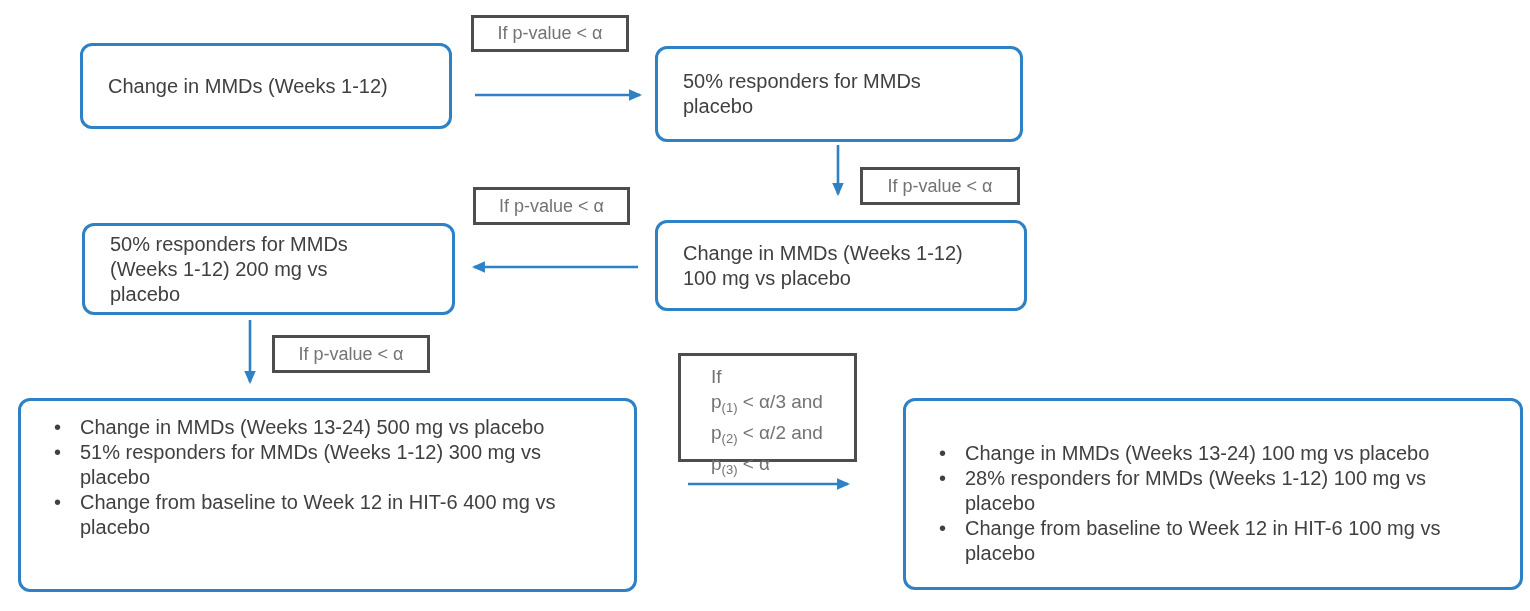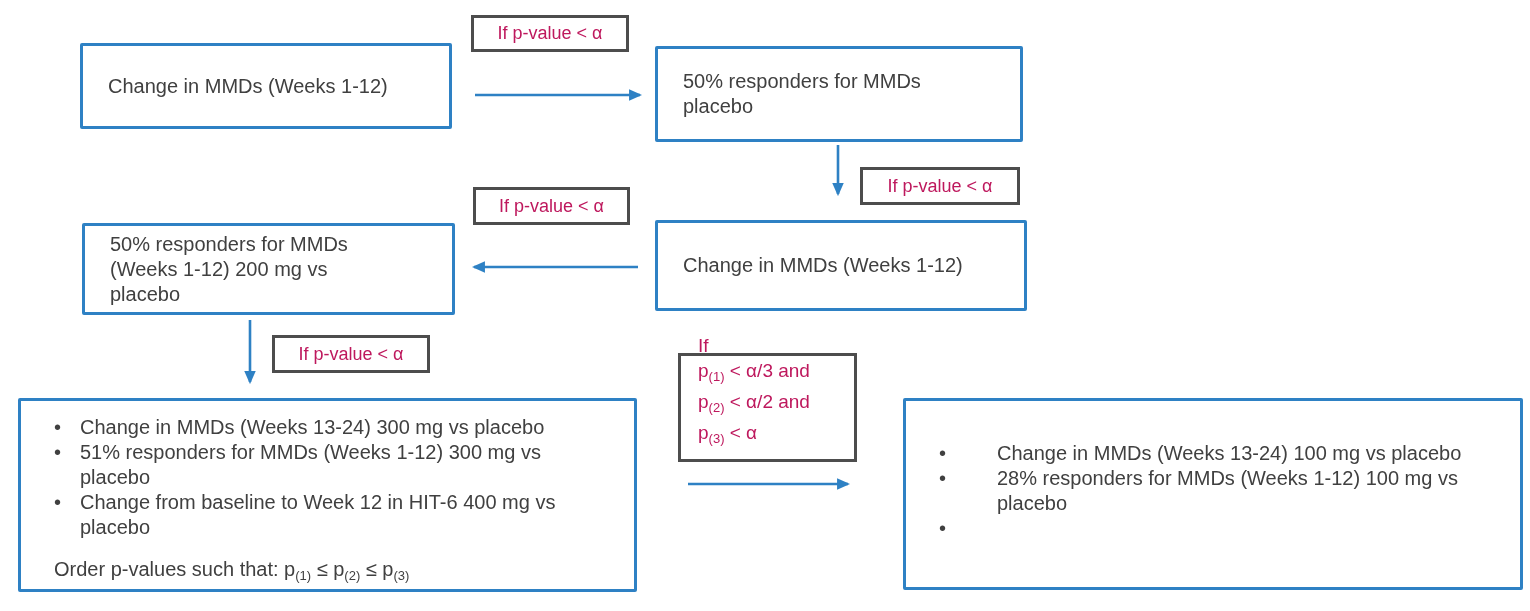--- a/index.html
+++ b/index.html
@@ -3,55 +3,55 @@
 <meta charset="utf-8">
 <style>
   html,body{margin:0;padding:0;background:#ffffff;}
   body{font-family:"Liberation Sans", sans-serif;}
   #canvas{position:relative;width:1530px;height:611px;background:#ffffff;overflow:hidden;}
   svg.arrows{position:absolute;left:0;top:0;width:1530px;height:611px;pointer-events:none;}
 
   .node{
     position:absolute;
     border:3px solid #2e81c4;
-    border-radius:2px;
+    border-radius:12px;
     background:#ffffff;
     color:#404040;
     font-size:20px;
     line-height:25px;
     box-sizing:border-box;
     display:flex;flex-direction:column;justify-content:center;
     padding:10px 20px 10px 25px;
   }
   .gate{
     position:absolute;
     border:3px solid #4d4d4d;
     background:#ffffff;
-    color:#be185d;
+    color:#737373;
     font-size:18px;
     box-sizing:border-box;
     display:flex;align-items:center;justify-content:center;
     text-align:center;
   }
   .gate.multiline{
-    flex-direction:column;align-items:flex-start;justify-content:flex-end;
-    padding:8px 10px 8px 17px;
+    flex-direction:column;align-items:flex-start;justify-content:flex-start;
+    padding:8px 10px 8px 30px;
     font-size:19px;line-height:25px;text-align:left;
   }
   .node ul{list-style:none;margin:0;padding:0;}
   .node li{
     position:relative;
     padding-left:34px;
     margin:0;
   }
   .node li .dot{
     position:absolute;left:8px;top:0;
   }
   .bl-box li span.txt{display:inline-block;max-width:515px;}
-  .br-box li span.txt{display:inline-block;max-width:490px;margin-left:32px;}
+  .br-box li span.txt{display:inline-block;max-width:490px;}
   .bl-box{justify-content:flex-start;padding-top:14px;}
   .br-box{justify-content:flex-start;padding-top:40px;}
   .order-line{margin-top:17px;padding-left:8px;}
   .sub{font-size:13px;vertical-align:-4px;}
 </style>
 </head>
 <body>
 
 <div id="canvas">
 
@@ -80,54 +80,52 @@
     <div>50% responders for MMDs</div>
     <div>placebo</div>
   </div>
 
   <div class="gate" style="left:860px;top:167px;width:160px;height:38px;">
     <span>If p-value &lt; α</span>
   </div>
 
   <div class="node" style="left:655px;top:220px;width:372px;height:91px;">
     <div>Change in MMDs (Weeks 1-12)</div>
+    <div>100 mg vs placebo</div>
   </div>
 
   <div class="gate" style="left:473px;top:187px;width:157px;height:38px;">
     <span>If p-value &lt; α</span>
   </div>
 
   <div class="node" style="left:82px;top:223px;width:373px;height:92px;">
     <div>50% responders for MMDs</div>
     <div>(Weeks 1-12) 200 mg vs</div>
     <div>placebo</div>
   </div>
 
   <div class="gate" style="left:272px;top:335px;width:158px;height:38px;">
     <span>If p-value &lt; α</span>
   </div>
 
   <div class="node bl-box" style="left:18px;top:398px;width:619px;height:194px;">
     <ul>
       <li>
         <span class="dot">•</span>
-        <span class="txt">Change in MMDs (Weeks 13-24) 300 mg vs placebo</span>
+        <span class="txt">Change in MMDs (Weeks 13-24) 500 mg vs placebo</span>
       </li>
       <li>
         <span class="dot">•</span>
         <span class="txt">51% responders for MMDs (Weeks 1-12) 300 mg vs placebo</span>
       </li>
       <li>
         <span class="dot">•</span>
         <span class="txt">Change from baseline to Week 12 in HIT-6 400 mg vs placebo</span>
       </li>
     </ul>
-    <div class="order-line">
-      <span>Order p-values such that: </span><span>p</span><span class="sub">(1)</span><span> ≤ </span><span>p</span><span class="sub">(2)</span><span> ≤ </span><span>p</span><span class="sub">(3)</span>
-    </div>
   </div>
 
   <div class="gate multiline" style="left:678px;top:353px;width:179px;height:109px;">
     <div>If</div>
     <div>
       <span>p</span><span class="sub">(1)</span><span> &lt; α/3 and</span>
     </div>
     <div>
       <span>p</span><span class="sub">(2)</span><span> &lt; α/2 and</span>
     </div>
@@ -141,17 +139,18 @@
       <li>
         <span class="dot">•</span>
         <span class="txt">Change in MMDs (Weeks 13-24) 100 mg vs placebo</span>
       </li>
       <li>
         <span class="dot">•</span>
         <span class="txt">28% responders for MMDs (Weeks 1-12) 100 mg vs placebo</span>
       </li>
       <li>
         <span class="dot">•</span>
+        <span class="txt">Change from baseline to Week 12 in HIT-6 100 mg vs placebo</span>
       </li>
     </ul>
   </div>
 
 </div>
 
 </body></html>

